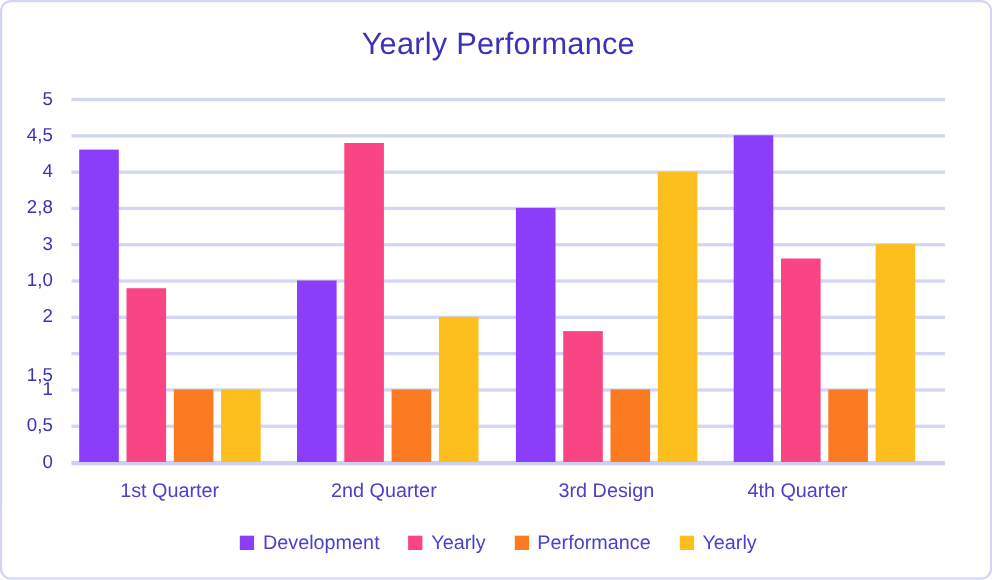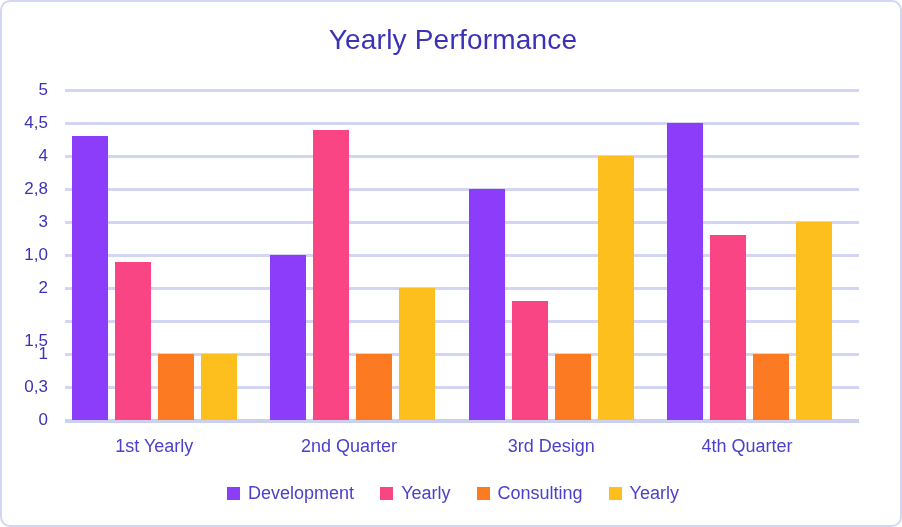--- a/index.html
+++ b/index.html
@@ -125,21 +125,21 @@
   <div id="y-axis-ticks">
       <div class="ytick" style="top: 88px;">5</div>
       <div class="ytick" style="top: 121px;">4,5</div>
       <div class="ytick" style="top: 154px;">4</div>
       <div class="ytick" style="top: 187px;">2,8</div>
       <div class="ytick" style="top: 220px;">3</div>
       <div class="ytick" style="top: 253px;">1,0</div>
       <div class="ytick" style="top: 286px;">2</div>
       <div class="ytick" style="top: 319px; margin-top: 20px;">1,5</div>
       <div class="ytick" style="top: 352px;">1</div>
-      <div class="ytick" style="top: 385px;">0,3</div>
+      <div class="ytick" style="top: 385px;">0,5</div>
       <div class="ytick" style="top: 418px;">0</div>
     </div>
 
   <div id="plot">
     <div id="gridlines">
         <div class="gridline" style="top: -1px;"></div>
         <div class="gridline" style="top: 32px;"></div>
         <div class="gridline" style="top: 65px;"></div>
         <div class="gridline" style="top: 98px;"></div>
         <div class="gridline" style="top: 131px;"></div>
@@ -172,38 +172,38 @@
         <div class="group" style="left: 602.25px; width: 165px;">
           <div class="bar" title="Development — 4th Quarter: 4,5" style="height: 297px; background: rgb(139, 61, 250);"></div>
           <div class="bar" title="Sales — 4th Quarter: 2,8" style="height: 184.8px; background: rgb(250, 69, 133);"></div>
           <div class="bar" title="Consulting — 4th Quarter: 1" style="height: 66px; background: rgb(251, 122, 34);"></div>
           <div class="bar" title="Design — 4th Quarter: 3" style="height: 198px; background: rgb(253, 191, 30);"></div>
         </div>
       </div>
   </div>
 
   <div id="x-axis-labels">
-      <div class="xlabel" style="left: 152.25px;">1st Yearly</div>
+      <div class="xlabel" style="left: 152.25px;">1st Quarter</div>
       <div class="xlabel" style="left: 347px;">2nd Quarter</div>
       <div class="xlabel" style="left: 549.25px;">3rd Design</div>
-      <div class="xlabel" style="left: 745px;">4th Quarter</div>
+      <div class="xlabel" style="left: 723px;">4th Quarter</div>
     </div>
 
   <div id="legend">
       <div class="legend-item">
         <span class="legend-swatch" style="background: rgb(139, 61, 250);"></span>
         <span class="legend-label">Development</span>
       </div>
       <div class="legend-item">
         <span class="legend-swatch" style="background: rgb(250, 69, 133);"></span>
         <span class="legend-label">Yearly</span>
       </div>
       <div class="legend-item">
         <span class="legend-swatch" style="background: rgb(251, 122, 34);"></span>
-        <span class="legend-label">Consulting</span>
+        <span class="legend-label">Performance</span>
       </div>
       <div class="legend-item">
         <span class="legend-swatch" style="background: rgb(253, 191, 30);"></span>
         <span class="legend-label">Yearly</span>
       </div>
     </div>
 
 </div>
 
 </body></html>

